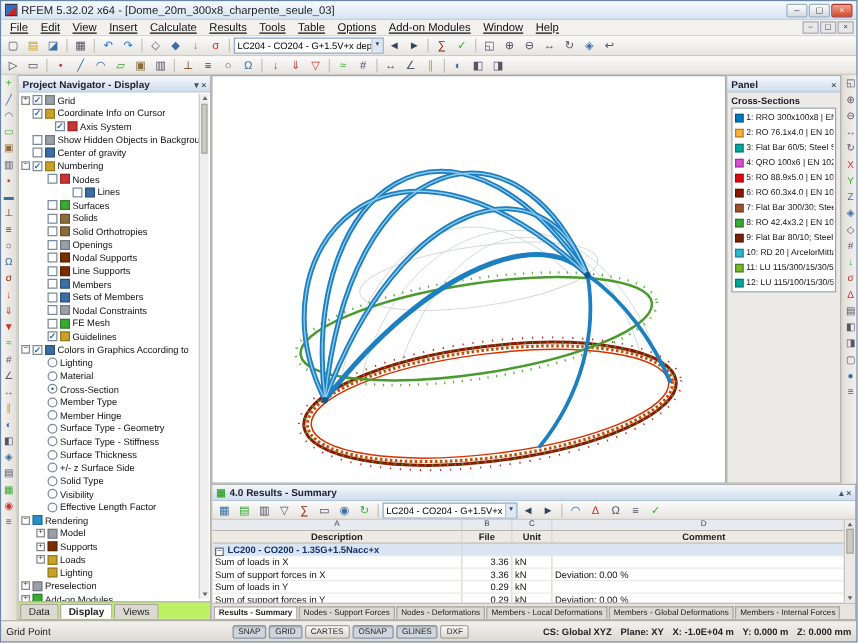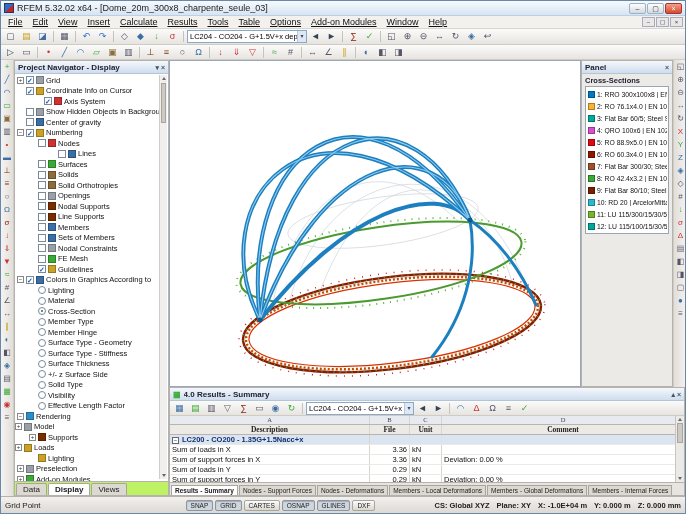--- a/index.html
+++ b/index.html
@@ -68,21 +68,21 @@
   .results{position:absolute;left:168px;top:386px;right:0;bottom:17px;background:#eceae6;border:1px solid #b5b2ad;display:flex;flex-direction:column;}
   .rhico{margin-right:3px;color:#3aaa35;font-size:8px;}
   #restb{height:15px;display:flex;align-items:center;background:linear-gradient(#fbfbfa,#e7e4e0);border-bottom:1px solid #cfcbc5;padding:0 2px;gap:1px;flex:none;overflow:hidden;}
   .rtable{flex:1;background:#fff;position:relative;overflow:hidden;}
   .lettersrow{display:flex;height:9px;background:#e7eaee;border-bottom:1px solid #b8b5b0;font-size:6.5px;color:#445;}
   .hdrrow{display:flex;height:10px;background:#edeae6;border-bottom:1px solid #b8b5b0;font-size:7.5px;font-weight:bold;color:#222;align-items:center;}
   .cell-desc{width:200px;border-right:1px solid #d8d5d0;padding:0 2px;overflow:hidden;white-space:nowrap;}
   .cell-val{width:40px;border-right:1px solid #d8d5d0;text-align:right;padding:0 2px;overflow:hidden;}
   .cell-unit{width:32px;border-right:1px solid #d8d5d0;padding:0 2px;overflow:hidden;}
   .cell-com{flex:1;padding:0 2px;overflow:hidden;white-space:nowrap;}
-  .c{text-align:center;font-family:Liberation Serif, serif;}
+  .c{text-align:center;}
   .rrow{display:flex;height:10px;font-size:7.5px;align-items:center;border-bottom:1px solid #eceae6;color:#111;}
   .grow{background:#dbe5f1;}
   .gexp{display:inline-block;width:7px;height:7px;border:1px solid #667;background:#fff;font-size:6px;line-height:5px;text-align:center;margin-right:3px;}
   .gt{font-weight:bold;color:#14306e;}
   .ind{}
   .vscroll{position:absolute;right:0;top:0;bottom:0;width:9px;background:#eceae6;border-left:1px solid #c8c5c0;}
   .restabs{height:13px;display:flex;align-items:flex-end;background:#e8e5e1;padding:0 1px;border-top:1px solid #b5b2ad;font-size:6.5px;flex:none;overflow:hidden;}
   .rtab{padding:1px 3px;border:1px solid #a8a49e;border-bottom:none;background:#dcd8d2;margin-right:1px;white-space:nowrap;color:#222;}
   .rtab.active{background:#fff;font-weight:bold;}
   
@@ -409,31 +409,31 @@
         <div class="trow" style="padding-left: 14px;">
           <span class="texpsp"></span>
           <span class="trad"></span>
           <span class="tlabel">Effective Length Factor</span>
         </div>
         <div class="trow" style="padding-left: 2px;">
           <span class="texp">−</span>
           <span class="tico" style="background: rgb(42, 143, 201);"></span>
           <span class="tlabel">Rendering</span>
         </div>
-        <div class="trow" style="">
+        <div class="trow" style="padding-left: 14px;">
           <span class="texp">+</span>
           <span class="tico" style="background: rgb(154, 160, 168);"></span>
           <span class="tlabel">Model</span>
         </div>
         <div class="trow" style="padding-left: 14px;">
           <span class="texp">+</span>
           <span class="tico" style="background: rgb(122, 46, 0);"></span>
           <span class="tlabel">Supports</span>
         </div>
-        <div class="trow" style="">
+        <div class="trow" style="padding-left: 14px;">
           <span class="texp">+</span>
           <span class="tico" style="background: rgb(201, 162, 39);"></span>
           <span class="tlabel">Loads</span>
         </div>
         <div class="trow" style="padding-left: 14px;">
           <span class="texpsp"></span>
           <span class="tico" style="background: rgb(201, 162, 39);"></span>
           <span class="tlabel">Lighting</span>
         </div>
         <div class="trow" style="padding-left: 2px;">

